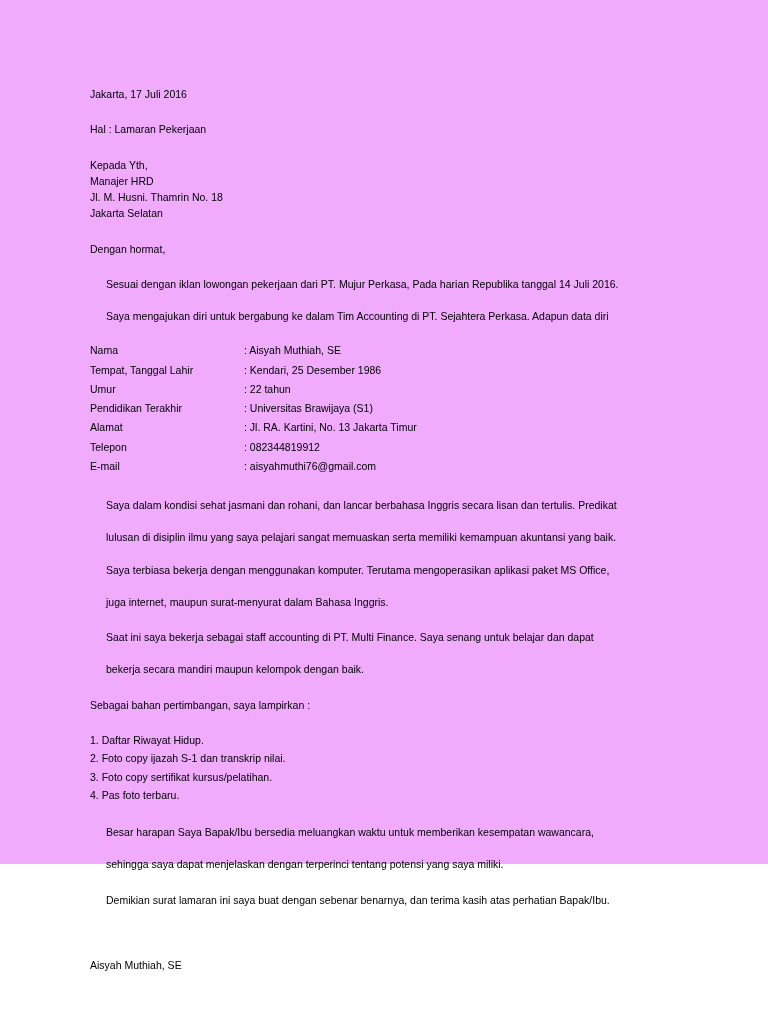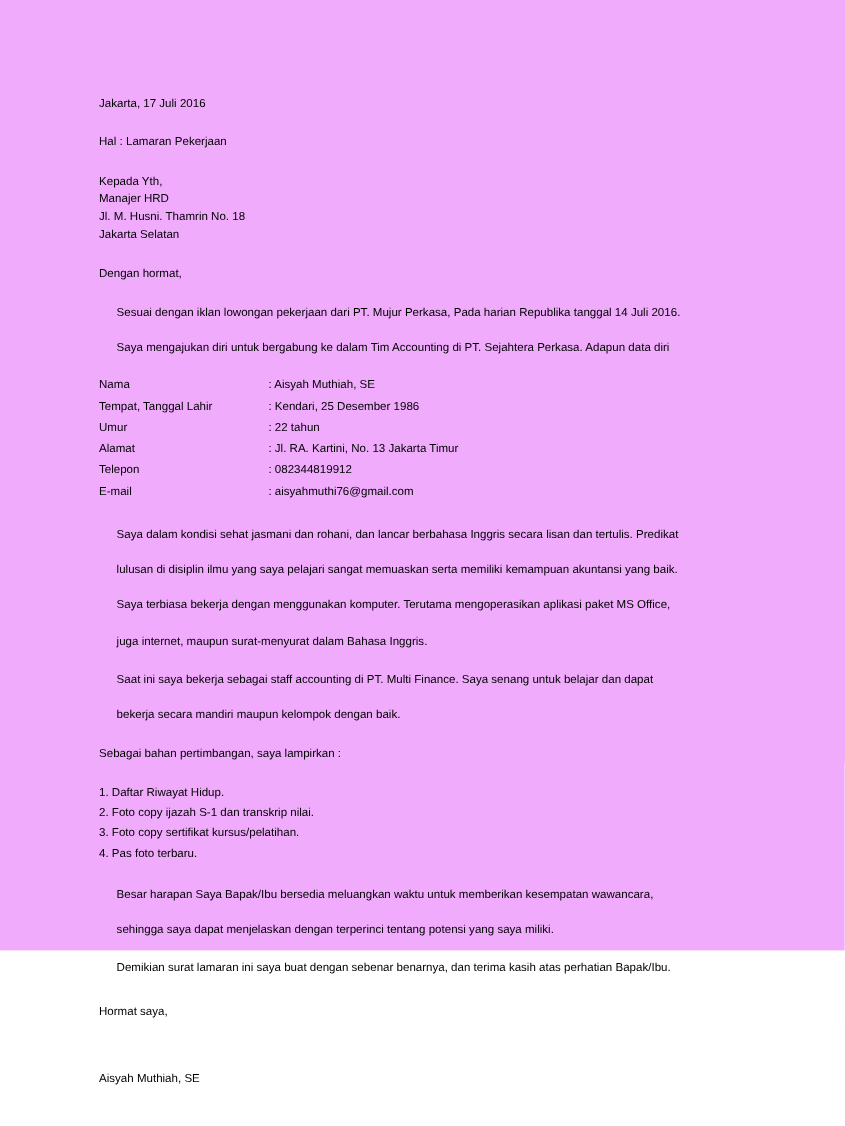--- a/index.html
+++ b/index.html
@@ -107,20 +107,24 @@
           </tr>
           <tr>
             <td class="label">Tempat, Tanggal Lahir</td>
             <td class="value">: Kendari, 25 Desember 1986</td>
           </tr>
           <tr>
             <td class="label">Umur</td>
             <td class="value">: 22 tahun</td>
           </tr>
           <tr>
+            <td class="label">Pendidikan Terakhir</td>
+            <td class="value">: Universitas Brawijaya (S1)</td>
+          </tr>
+          <tr>
             <td class="label">Alamat</td>
             <td class="value">: Jl. RA. Kartini, No. 13 Jakarta Timur</td>
           </tr>
           <tr>
             <td class="label">Telepon</td>
             <td class="value">: 082344819912</td>
           </tr>
           <tr>
             <td class="label">E-mail</td>
             <td class="value">: aisyahmuthi76@gmail.com</td>
@@ -156,23 +160,20 @@
       <div class="line">Besar harapan Saya Bapak/Ibu bersedia meluangkan waktu untuk memberikan kesempatan wawancara,</div>
       <div class="line">sehingga saya dapat menjelaskan dengan terperinci tentang potensi yang saya miliki.</div>
     </div>
 
     <div class="blk para">
       <div class="line">Demikian surat lamaran ini saya buat dengan sebenar benarnya, dan terima kasih atas perhatian Bapak/Ibu.</div>
     </div>
 
     <div class="spacer-sm"></div>
 
-    <div class="blk">
-      <div class="line">Hormat saya,</div>
-    </div>
 
     <div class="sig-space"></div>
 
     <div class="blk">
       <div class="line">Aisyah Muthiah, SE</div>
     </div>
 
   </div>
 </div>
 

